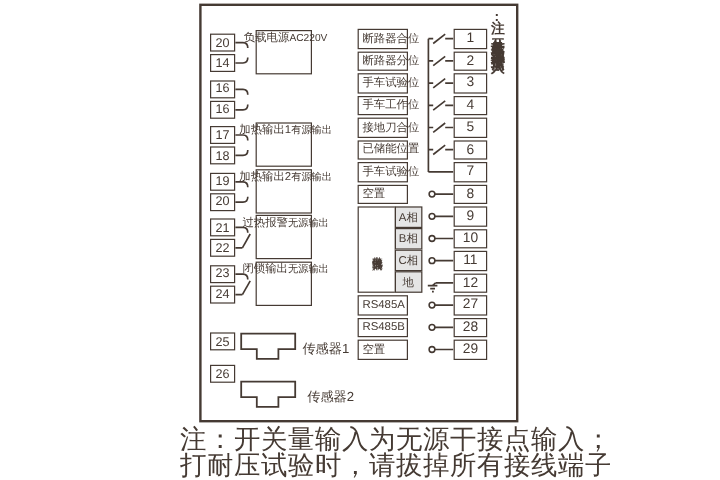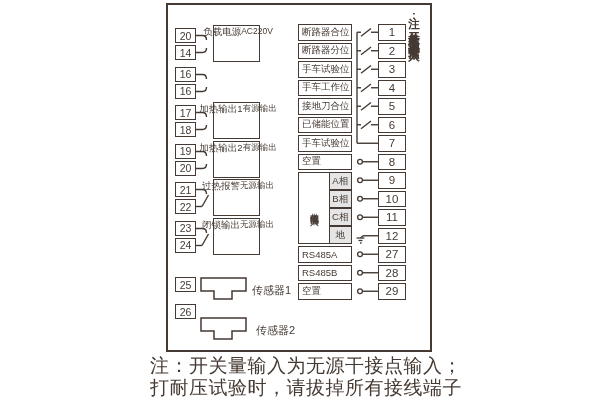--- a/index.html
+++ b/index.html
@@ -8,34 +8,34 @@
     position:relative;width:600px;height:400px;background:#fff;overflow:hidden;
     font-family:"Liberation Sans",sans-serif;color:#453a33;
   }
   .outer-box{position:absolute;left:166px;top:3px;width:266px;height:349px;border:2px solid #453a33;}
   .tbox{position:absolute;left:175px;width:21px;height:15px;border:1.5px solid #453a33;
         font-size:10.5px;display:flex;align-items:center;justify-content:center;background:#fff;}
   .lbox{position:absolute;left:213px;width:47px;height:37px;border:1.5px solid #453a33;
         display:flex;flex-direction:row;justify-content:center;padding-left:3px;background:#fff;}
   .lbox .l1{font-size:9.5px;line-height:12px;white-space:nowrap;}
   .lbox .l2{font-size:8.5px;line-height:11px;white-space:nowrap;}
-  .rlabel{position:absolute;left:298px;width:54px;height:16.5px;border:1.5px solid #453a33;
+  .rlabel{position:absolute;left:298px;width:42px;height:16.5px;border:1.5px solid #453a33;
           font-size:9.5px;display:flex;align-items:center;padding-left:3px;white-space:nowrap;background:#fff;}
   .rterm{position:absolute;left:378px;width:28px;height:16.5px;border:1.5px solid #453a33;
          font-size:11.5px;display:flex;align-items:center;justify-content:center;background:#fff;}
   .merged{position:absolute;left:298px;top:172px;width:32px;height:72px;border:1.5px solid #453a33;
           display:flex;align-items:center;justify-content:center;background:#fff;}
   .merged .vt{writing-mode:vertical-lr;text-orientation:upright;font-size:9px;letter-spacing:0.5px;line-height:1;}
   .subcell{position:absolute;left:328.5px;width:23.5px;height:18px;border:1.5px solid #453a33;
            font-size:9.5px;display:flex;align-items:center;justify-content:center;background:#e5e5e5;}
   .svgov{position:absolute;}
   .sensor-label{position:absolute;font-size:11px;white-space:nowrap;}
   .vnote{position:absolute;left:406px;top:7px;height:340px;writing-mode:vertical-rl;text-orientation:upright;
          font-size:11.5px;letter-spacing:1.5px;font-weight:bold;}
-  .footer{position:absolute;left:150px;top:355px;font-size:19px;line-height:22px;letter-spacing:0.5px;}
+  .footer{position:absolute;left:150px;top:355px;font-size:22px;line-height:22px;letter-spacing:0.5px;}
   svg path, svg line, svg circle{stroke:#453a33;fill:none;}
 </style>
 </head>
 <body>
 
 <div class="stage">
 
   <div class="outer-box"></div>
 
   <div class="tbox" style="top:28px">20</div>

